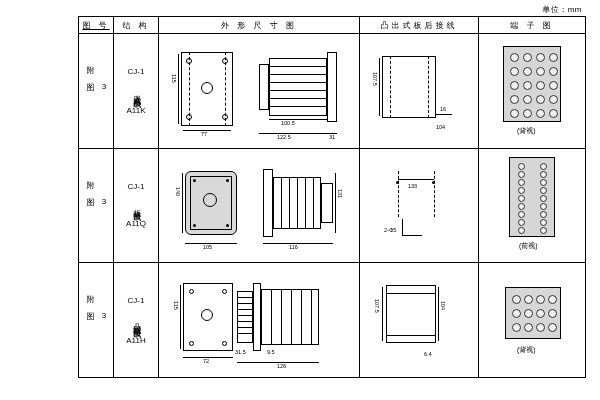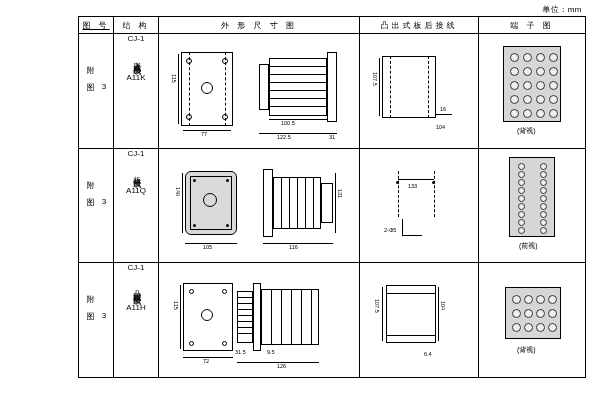--- a/index.html
+++ b/index.html
@@ -35,21 +35,21 @@
   .vtext{
     writing-mode:vertical-rl;
     text-orientation:upright;
     letter-spacing:2px;
     line-height:1.05;
     font-size:8px;
     margin:0 auto;
   }
   .no-cell .vtext{letter-spacing:4px;}
   .struct-inner{
-    display:flex;flex-direction:column;align-items:center;justify-content:flex-start;
+    display:flex;flex-direction:column;align-items:center;justify-content:center;
     height:100%;gap:12px;
   }
   .struct-inner .code{font-size:8px;}
   .struct-inner .mid{
     writing-mode:vertical-rl;text-orientation:upright;
     font-size:8px;letter-spacing:1px;line-height:1.05;
   }
 
   .cellwrap{position:relative;width:100%;height:100%;}
 

